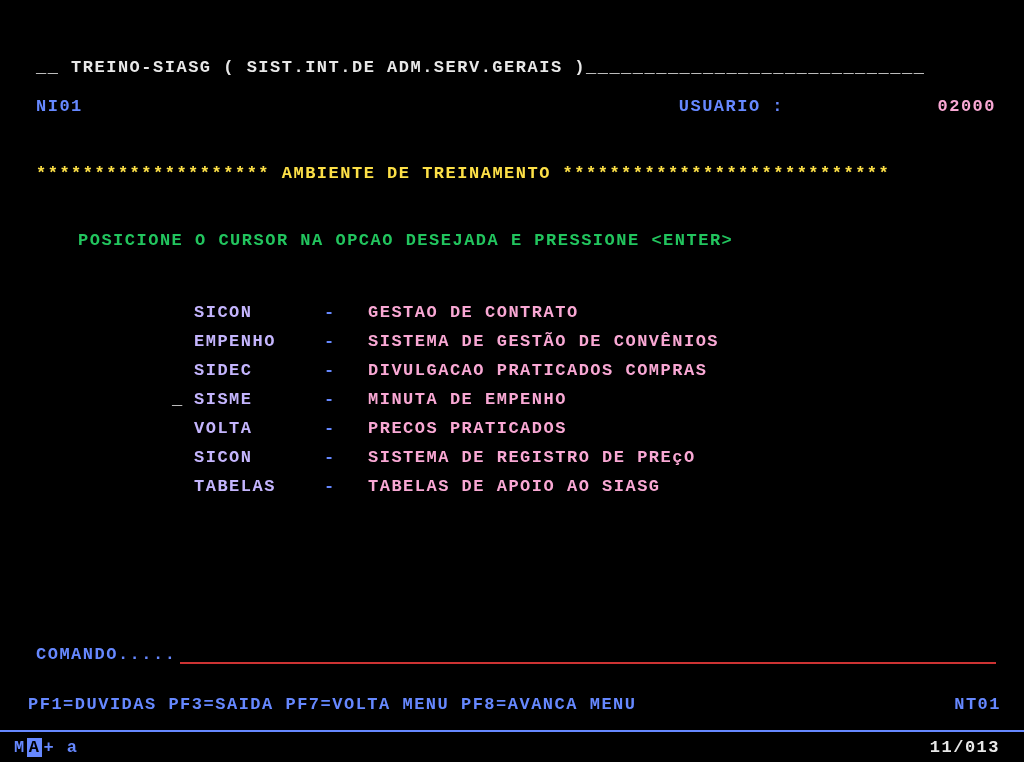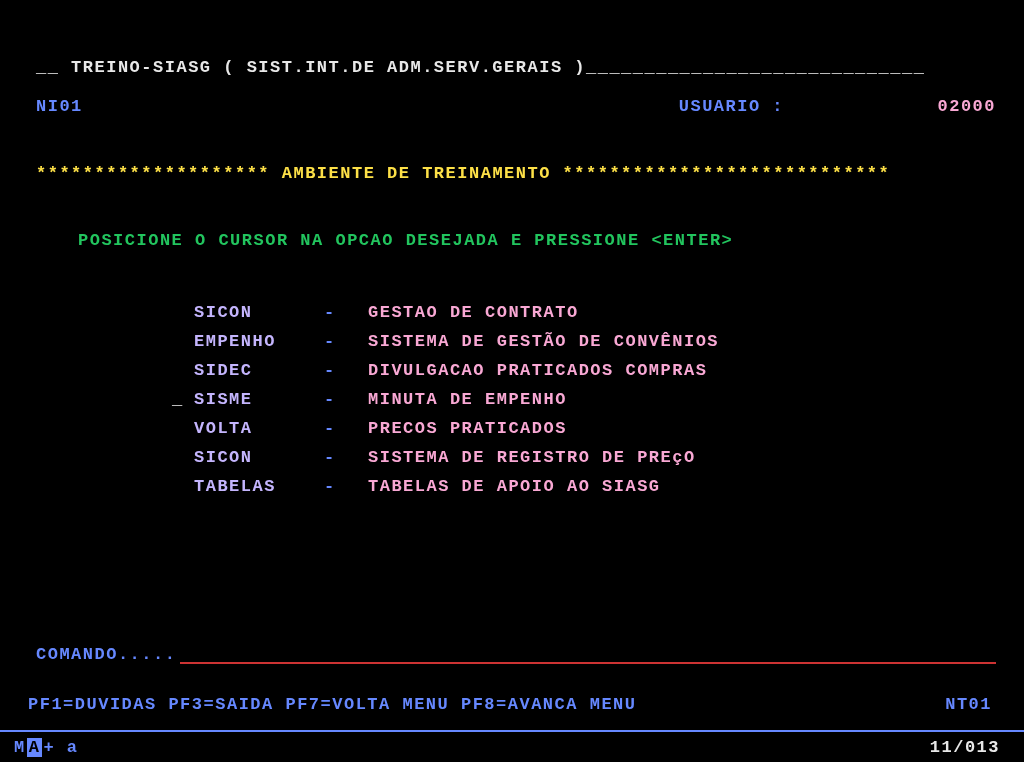--- a/index.html
+++ b/index.html
@@ -88,21 +88,21 @@
   .comando-input {
     flex: 1;
     border-bottom: 2px solid #cc3333;
     margin-left: 4px;
     height: 18px;
   }
   .pf-line {
     position: absolute;
     bottom: 48px;
     left: 28px;
-    right: 32px;
+    right: 23px;
     display: flex;
     justify-content: space-between;
     color: #6688ff;
   }
   .status-bar {
     position: absolute;
     bottom: 0;
     left: 0;
     right: 0;
     height: 32px;

